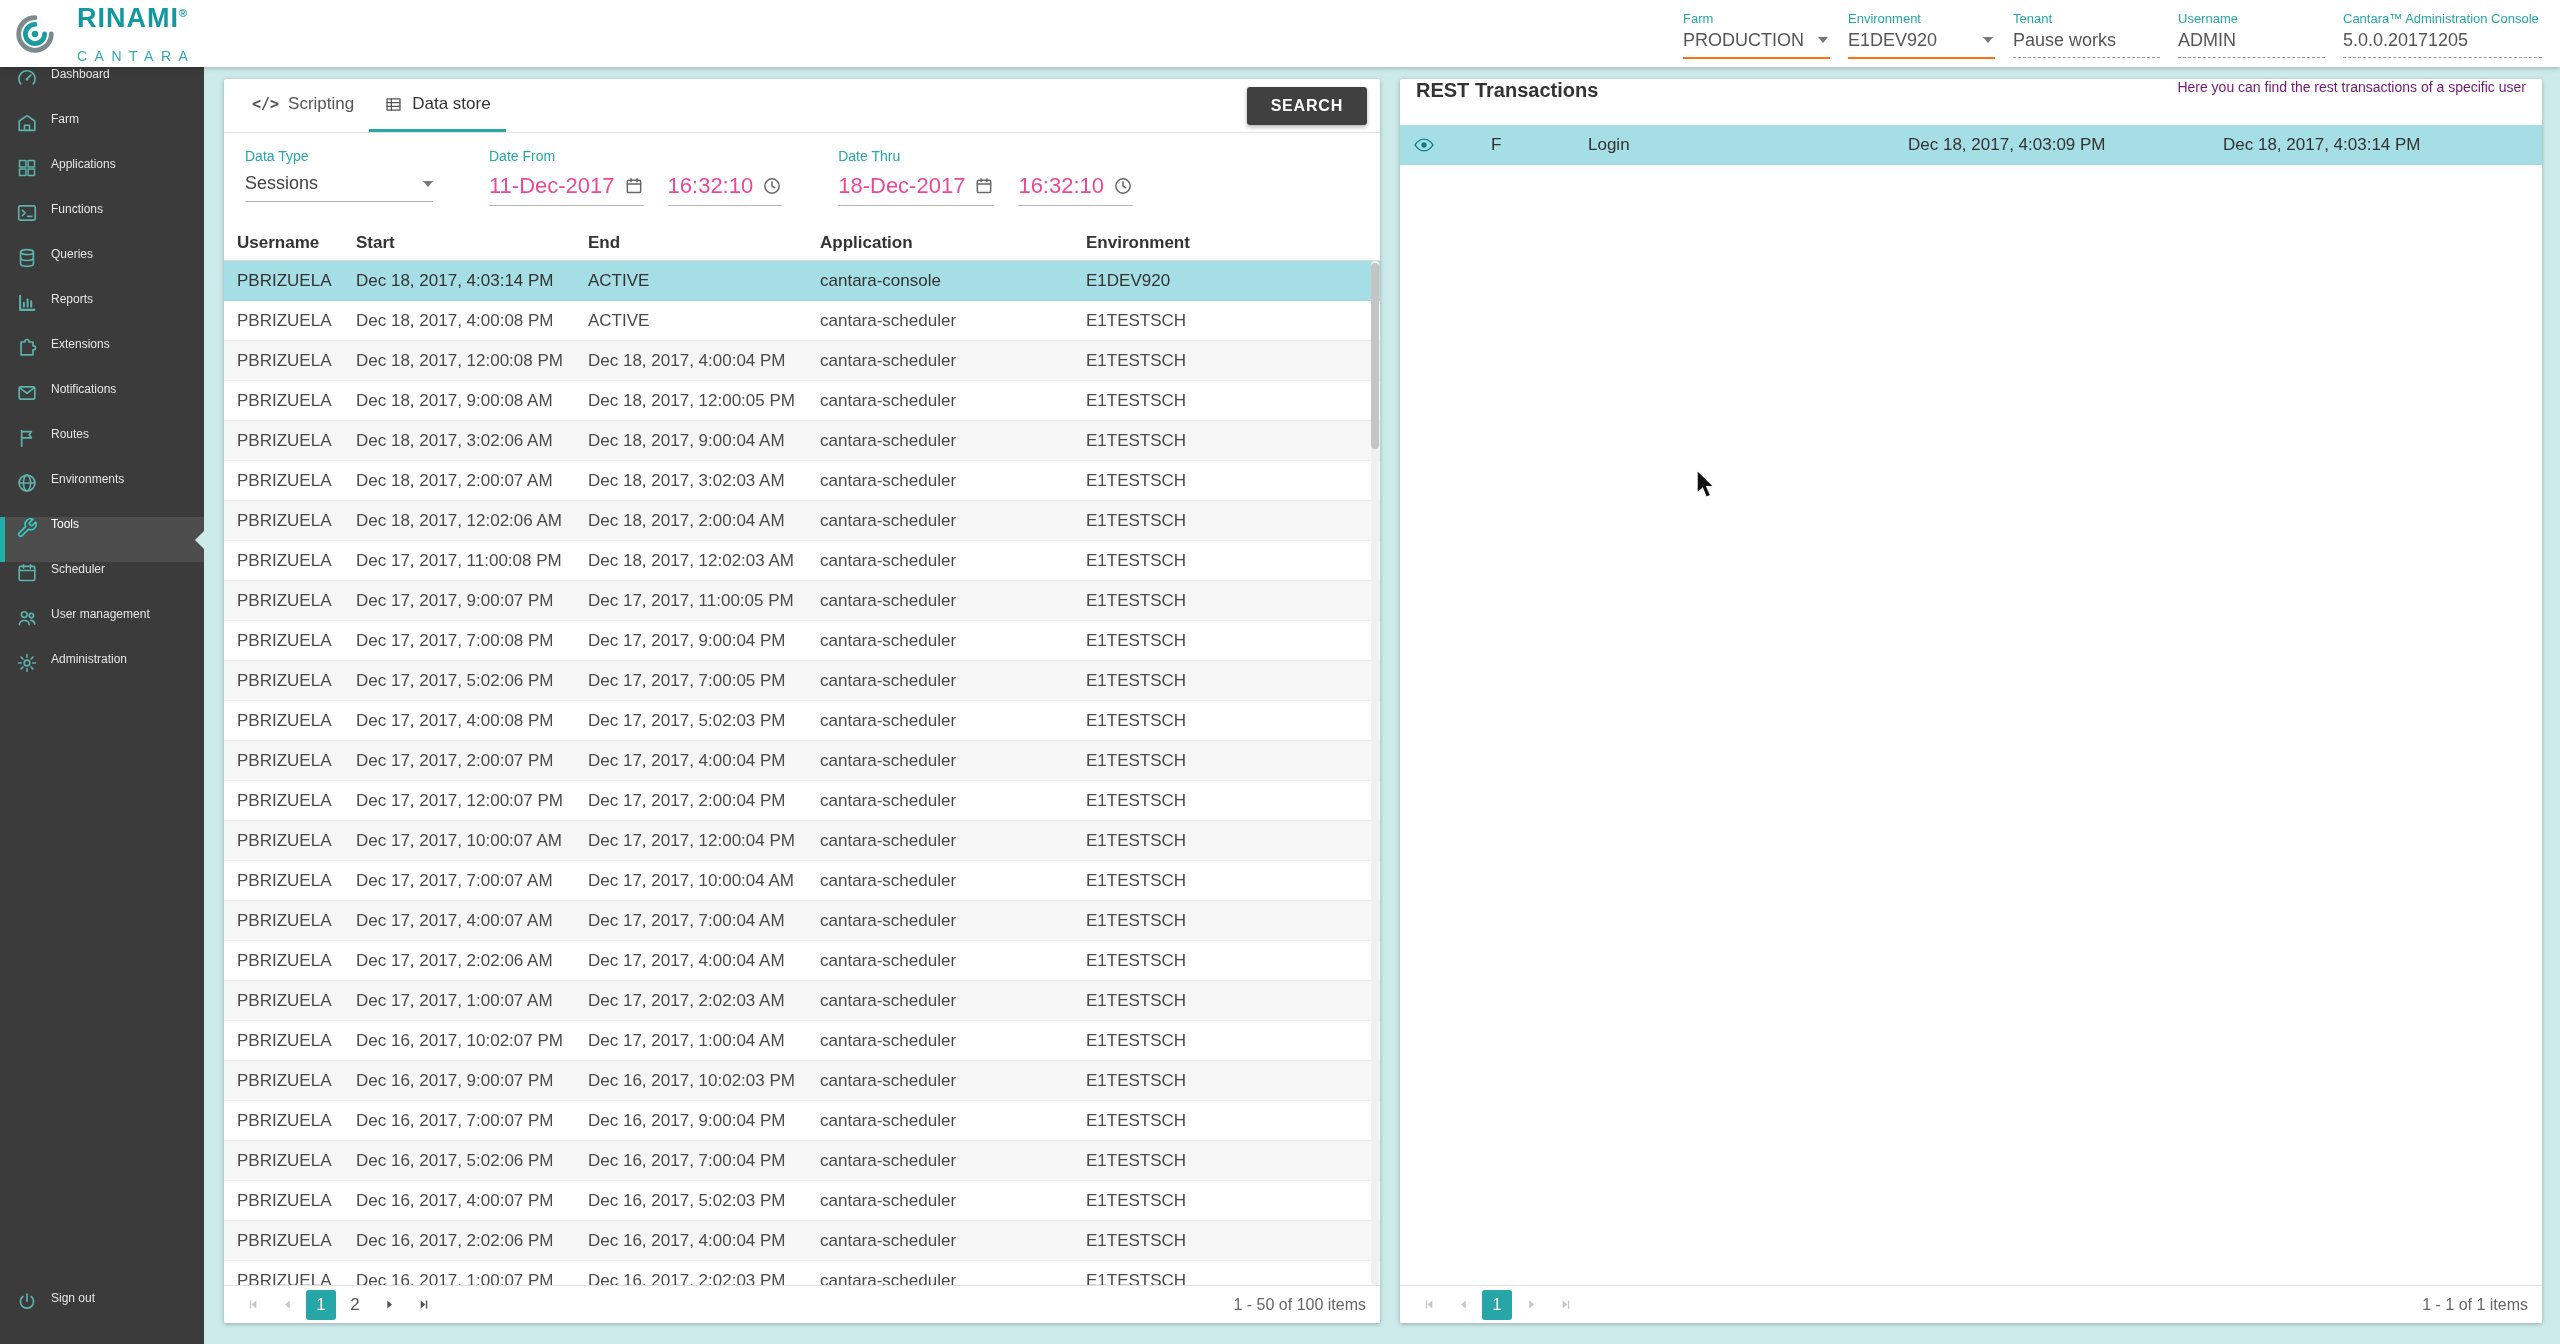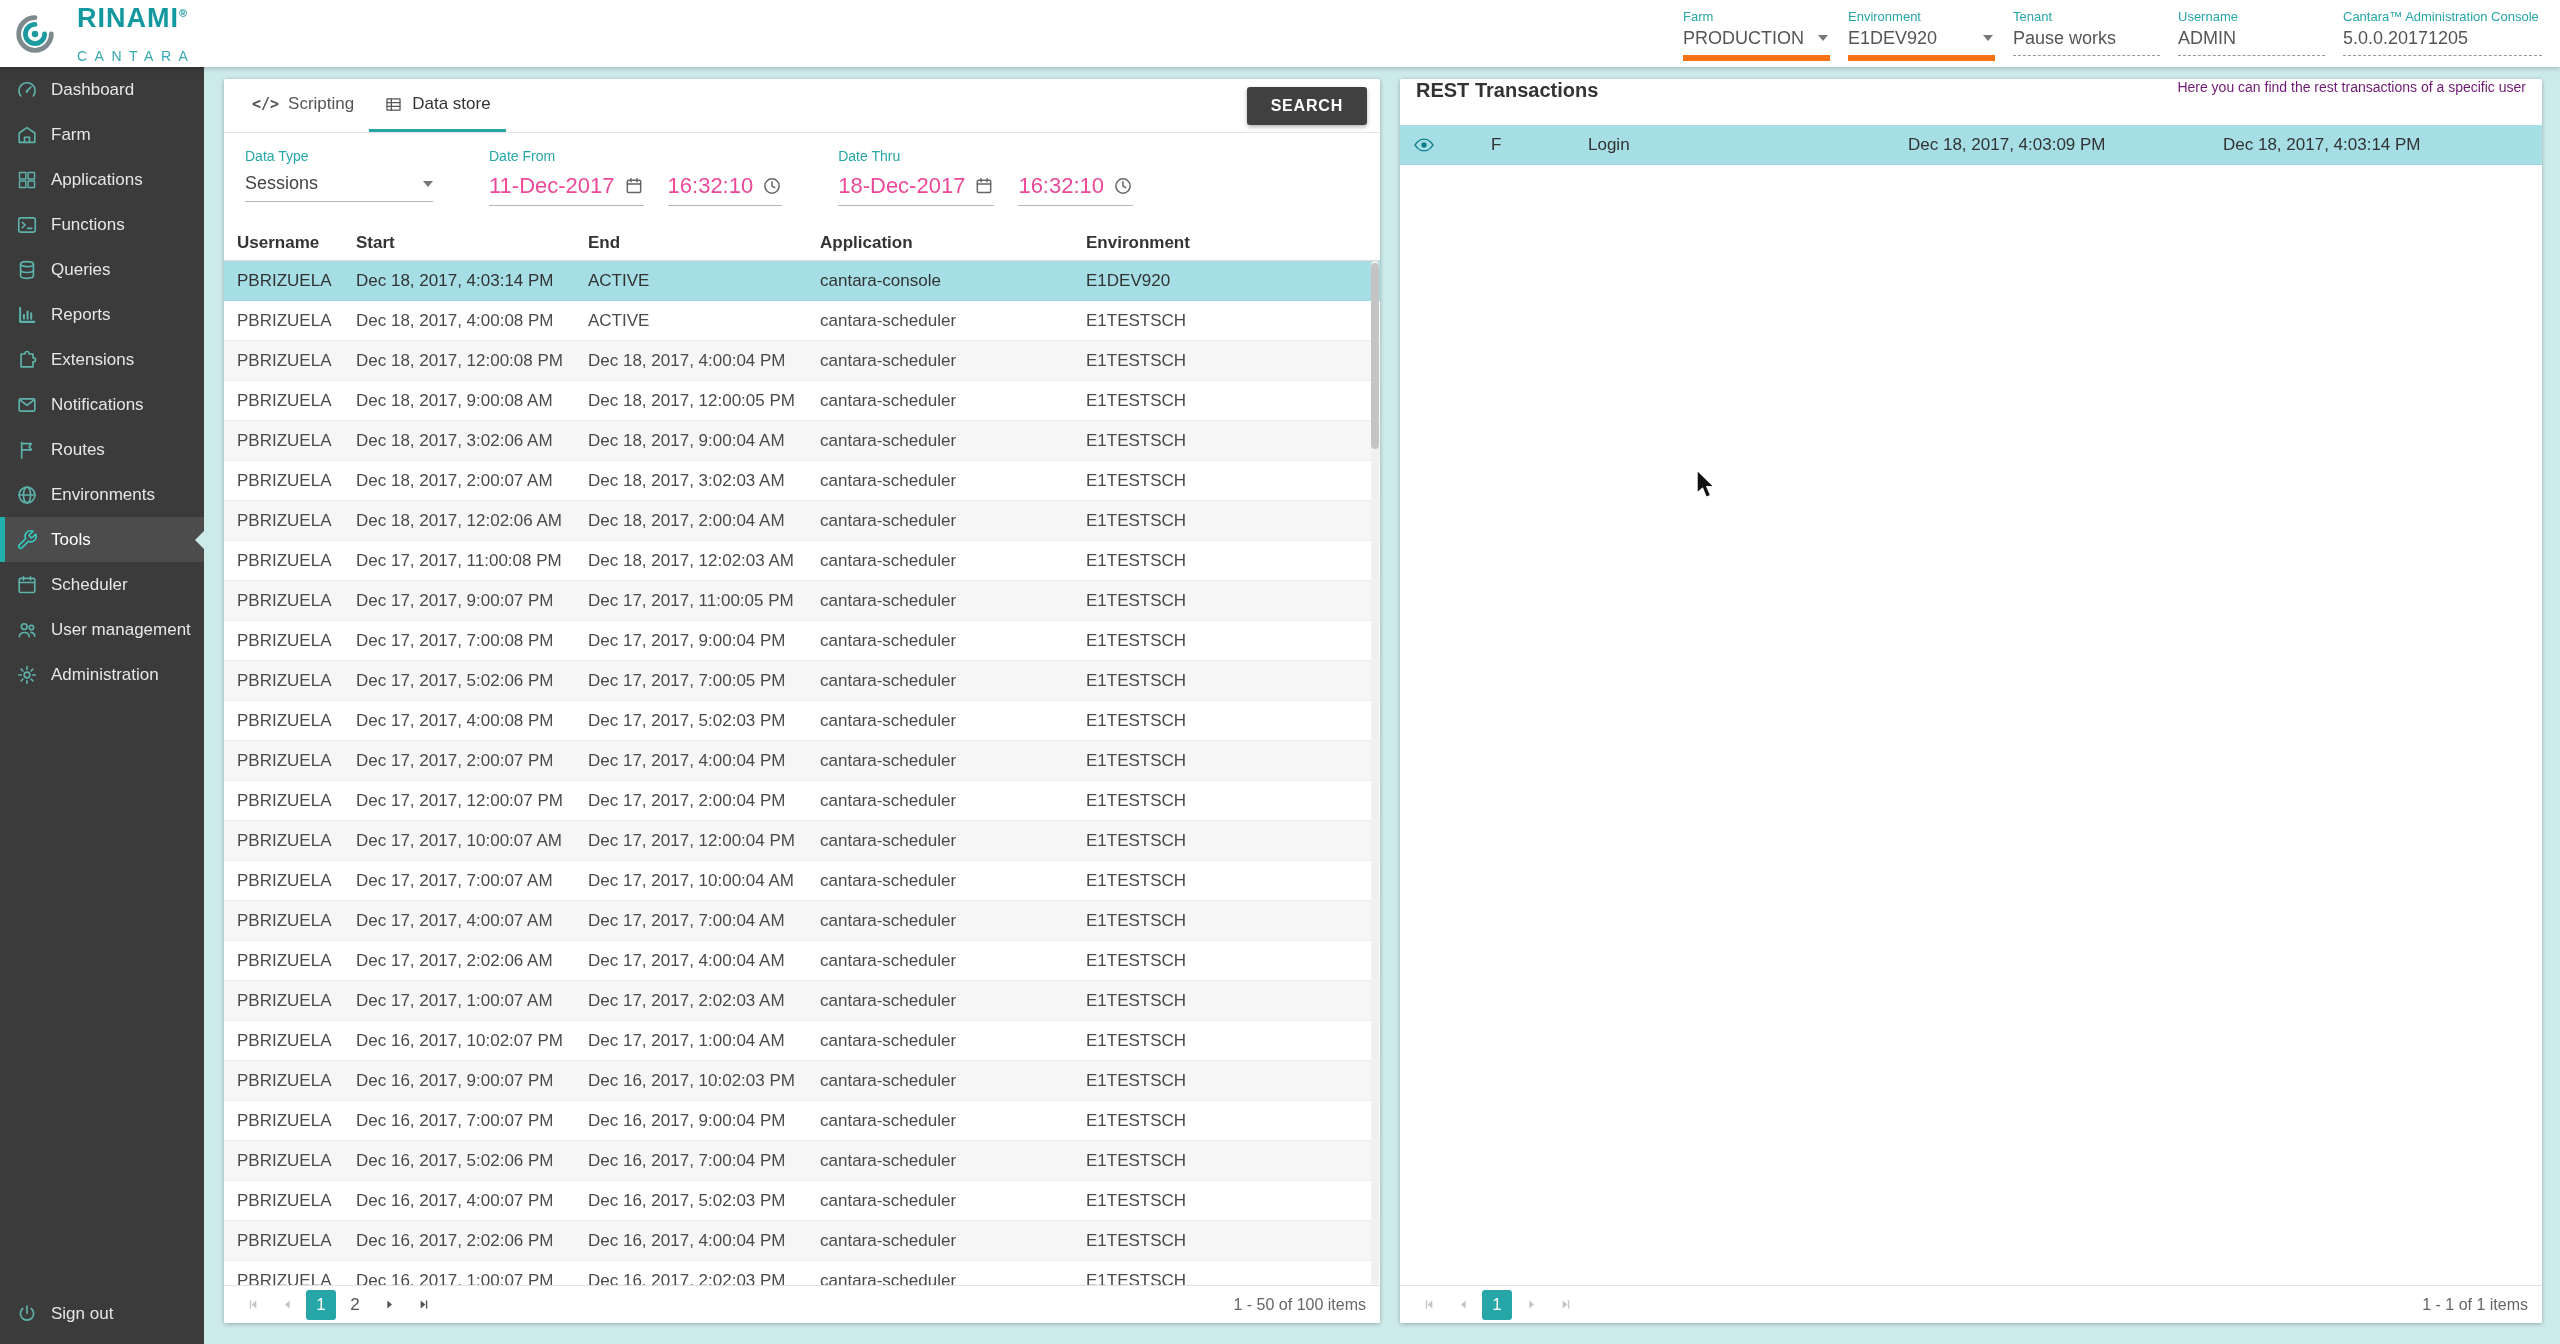--- a/index.html
+++ b/index.html
@@ -10,27 +10,27 @@
   .topbar{position:absolute;top:0;left:0;right:0;height:67px;background:#fff;display:flex;align-items:center;justify-content:space-between;padding:0 18px 0 12px;box-shadow:0 1px 5px rgba(0,0,0,.25);z-index:10}
   .logo{display:flex;align-items:center;gap:19px}
   .logo-text{display:flex;flex-direction:column}
   .logo-line1{font-size:27px;font-weight:bold;color:#13989f;letter-spacing:1px;line-height:1}
   .logo-line1 .reg{font-size:11px;vertical-align:super}
   .logo-line2{font-size:14px;color:#35a9ae;letter-spacing:7.5px;line-height:1;margin-top:17px}
   .header-fields{display:flex;gap:18px;align-items:flex-start;padding-top:2px}
   .hfield{display:flex;flex-direction:column}
   .hfield.w1{width:147px}.hfield.w2{width:199px}
   .hfield label{font-size:13px;color:#26a6a6;margin-bottom:2px;white-space:nowrap}
-  .hval{display:flex;align-items:center;justify-content:space-between;font-size:18px;color:#555;border-bottom:6px solid #f97316;padding:2px 2px 6px 0;white-space:nowrap;cursor:pointer}
+  .hval{display:flex;align-items:center;justify-content:space-between;font-size:18px;color:#555;border-bottom:2px solid #f97316;padding:2px 2px 6px 0;white-space:nowrap;cursor:pointer}
   .hfield.input .hval{border-bottom:1px dashed #999;cursor:text}
   .caret{width:0;height:0;border-left:5px solid transparent;border-right:5px solid transparent;border-top:6px solid #777;flex:none}
 
   
   .sidebar{position:absolute;top:67px;left:0;bottom:0;width:204px;background:#3b3b3b;display:flex;flex-direction:column;z-index:5}
-  .side-item{height:45px;flex:none;display:flex;align-items:center;gap:13px;padding-left:11px;border-left:5px solid transparent;color:#e6e6e6;font-size:17px;cursor:pointer;position:relative;white-space:nowrap}
+  .side-item{height:45px;flex:none;display:flex;gap:13px;padding-left:11px;border-left:5px solid transparent;color:#e6e6e6;font-size:12px;cursor:pointer;position:relative;white-space:nowrap}
   .side-item .icon{width:22px;height:22px;color:#5db3ab;display:flex;flex:none}
   .side-item.selected{background:#4c4c4c;border-left-color:#21b0a9;color:#fff}
   .side-item.selected .icon{color:#35c9bf}
   .side-item.selected::after{content:"";position:absolute;right:0;top:50%;margin-top:-9px;border-top:9px solid transparent;border-bottom:9px solid transparent;border-right:9px solid #cdeaea}
   .signout-wrap{margin-top:auto;margin-bottom:8px}
 
   
   .content{position:absolute;left:204px;top:67px;right:0;bottom:0;padding:12px 18px 21px 20px;display:flex;gap:20px}
   .card{background:#fff;border-radius:2px;box-shadow:0 1px 4px rgba(0,0,0,.28);display:flex;flex-direction:column;overflow:hidden}
   .left-card{width:1156px;flex:none}

